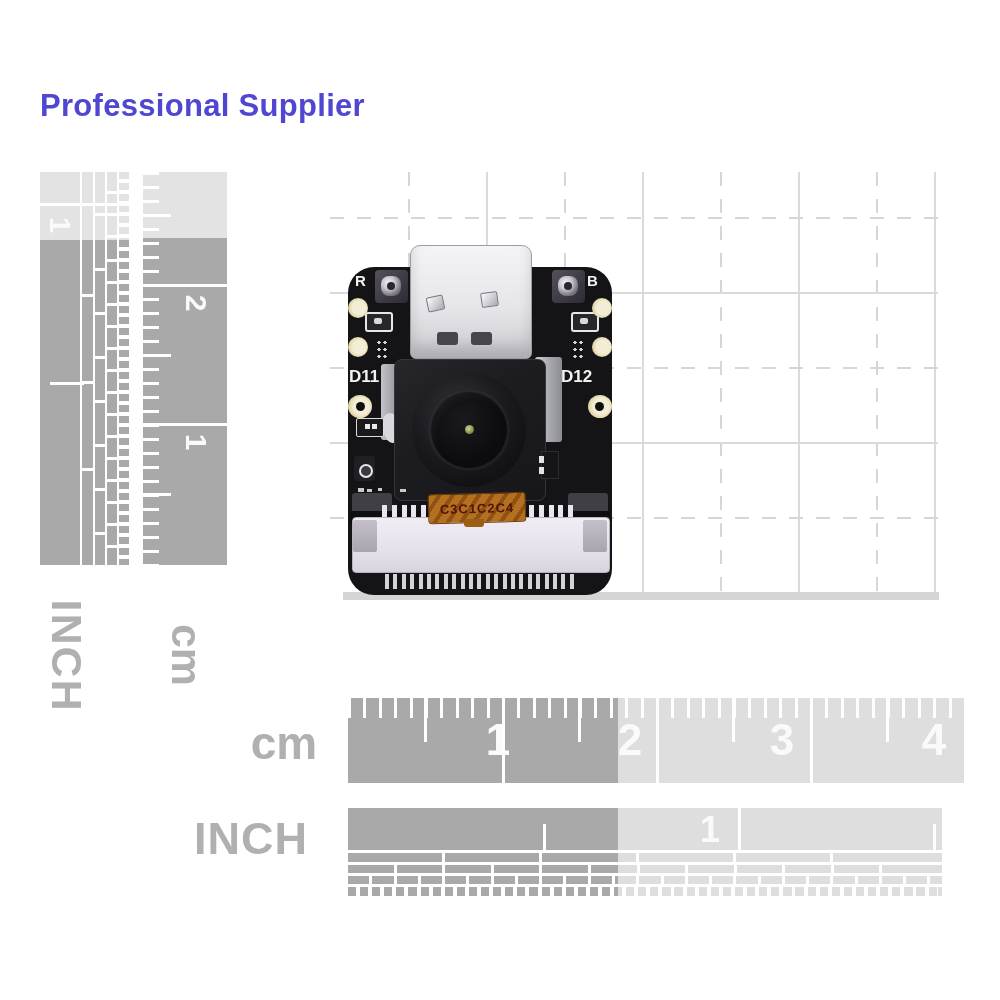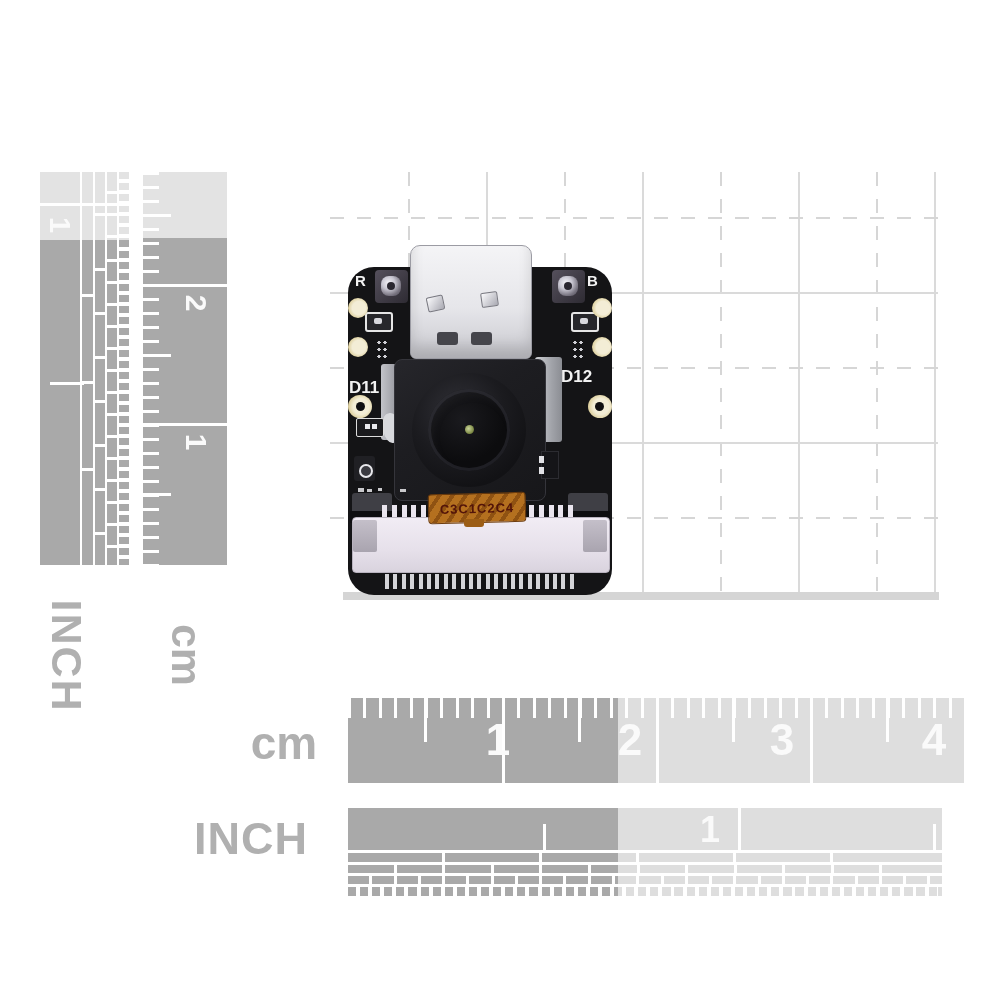--- a/index.html
+++ b/index.html
@@ -124,21 +124,21 @@
                 background:linear-gradient(180deg,#f4f4f6 0%,#e6e6ea 55%,#c9c9cf 100%);
                 box-shadow:inset 0 -12px 14px rgba(0,0,0,.14);">
       <div class="abs" style="left:16px;top:50px;width:15px;height:13px;background:linear-gradient(135deg,#fbfbfd,#a9a9b2);border:1px solid #77777f;border-radius:2px;transform:rotate(-12deg);"></div>
       <div class="abs" style="left:70px;top:46px;width:15px;height:13px;background:linear-gradient(135deg,#fbfbfd,#a9a9b2);border:1px solid #77777f;border-radius:2px;transform:rotate(-8deg);"></div>
       <div class="abs" style="left:26px;top:86px;width:21px;height:13px;background:#45454b;border-radius:3px;"></div>
       <div class="abs" style="left:60px;top:86px;width:21px;height:13px;background:#45454b;border-radius:3px;"></div>
     </div>
 
     <div class="silk" style="left:7px;top:5px;font-size:15px;">R</div>
     <div class="silk" style="left:239px;top:5px;font-size:15px;">B</div>
-    <div class="silk" style="left:1px;top:100px;font-size:17px;margin-top:11px;">D11</div>
+    <div class="silk" style="left:1px;top:100px;font-size:17px;">D11</div>
     <div class="silk" style="left:213px;top:100px;font-size:17px;">D12</div>
 
     <div class="abs" style="left:27px;top:3px;width:33px;height:33px;border-radius:4px;background:linear-gradient(135deg,#55505c,#2e2b33);">
       <div class="abs" style="left:6px;top:6px;width:20px;height:20px;border-radius:40%;background:radial-gradient(circle at 38% 35%,#f4f3f8 0%,#c9c7d2 35%,#77737f 70%,#4e4a57);"></div>
       <div class="abs" style="left:12px;top:12px;width:8px;height:8px;border-radius:50%;background:#2a2730;"></div>
     </div>
     <div class="abs" style="left:204px;top:3px;width:33px;height:33px;border-radius:4px;background:linear-gradient(135deg,#55505c,#2e2b33);">
       <div class="abs" style="left:6px;top:6px;width:20px;height:20px;border-radius:40%;background:radial-gradient(circle at 38% 35%,#f4f3f8 0%,#c9c7d2 35%,#77737f 70%,#4e4a57);"></div>
       <div class="abs" style="left:12px;top:12px;width:8px;height:8px;border-radius:50%;background:#2a2730;"></div>
     </div>
@@ -202,14 +202,15 @@
     <div class="abs" style="left:80px;top:226px;width:96px;height:28px;border-radius:4px;border:1px solid #6e3c0c;
                 background:repeating-linear-gradient(125deg,#b4701f 0 7px,#8f5212 7px 11px);
                 display:flex;align-items:center;justify-content:center;transform:rotate(-1.5deg);">
       <span style="font-size:13px;font-weight:bold;color:#531409;letter-spacing:1px;">C3C1C2C4</span>
     </div>
     <div class="abs" style="left:116px;top:252px;width:20px;height:8px;border-radius:0 0 3px 3px;background:#9c5d15;"></div>
 
     <div class="abs" style="left:37px;top:307px;width:190px;height:15px;background:repeating-linear-gradient(90deg,#d4d4d8 0 4px,transparent 4px 8.4px);"></div>
   </div>
 
+  <div class="hdr" style="top:88px;">Professional Supplier</div>
 
 </div>
 
 </body></html>

